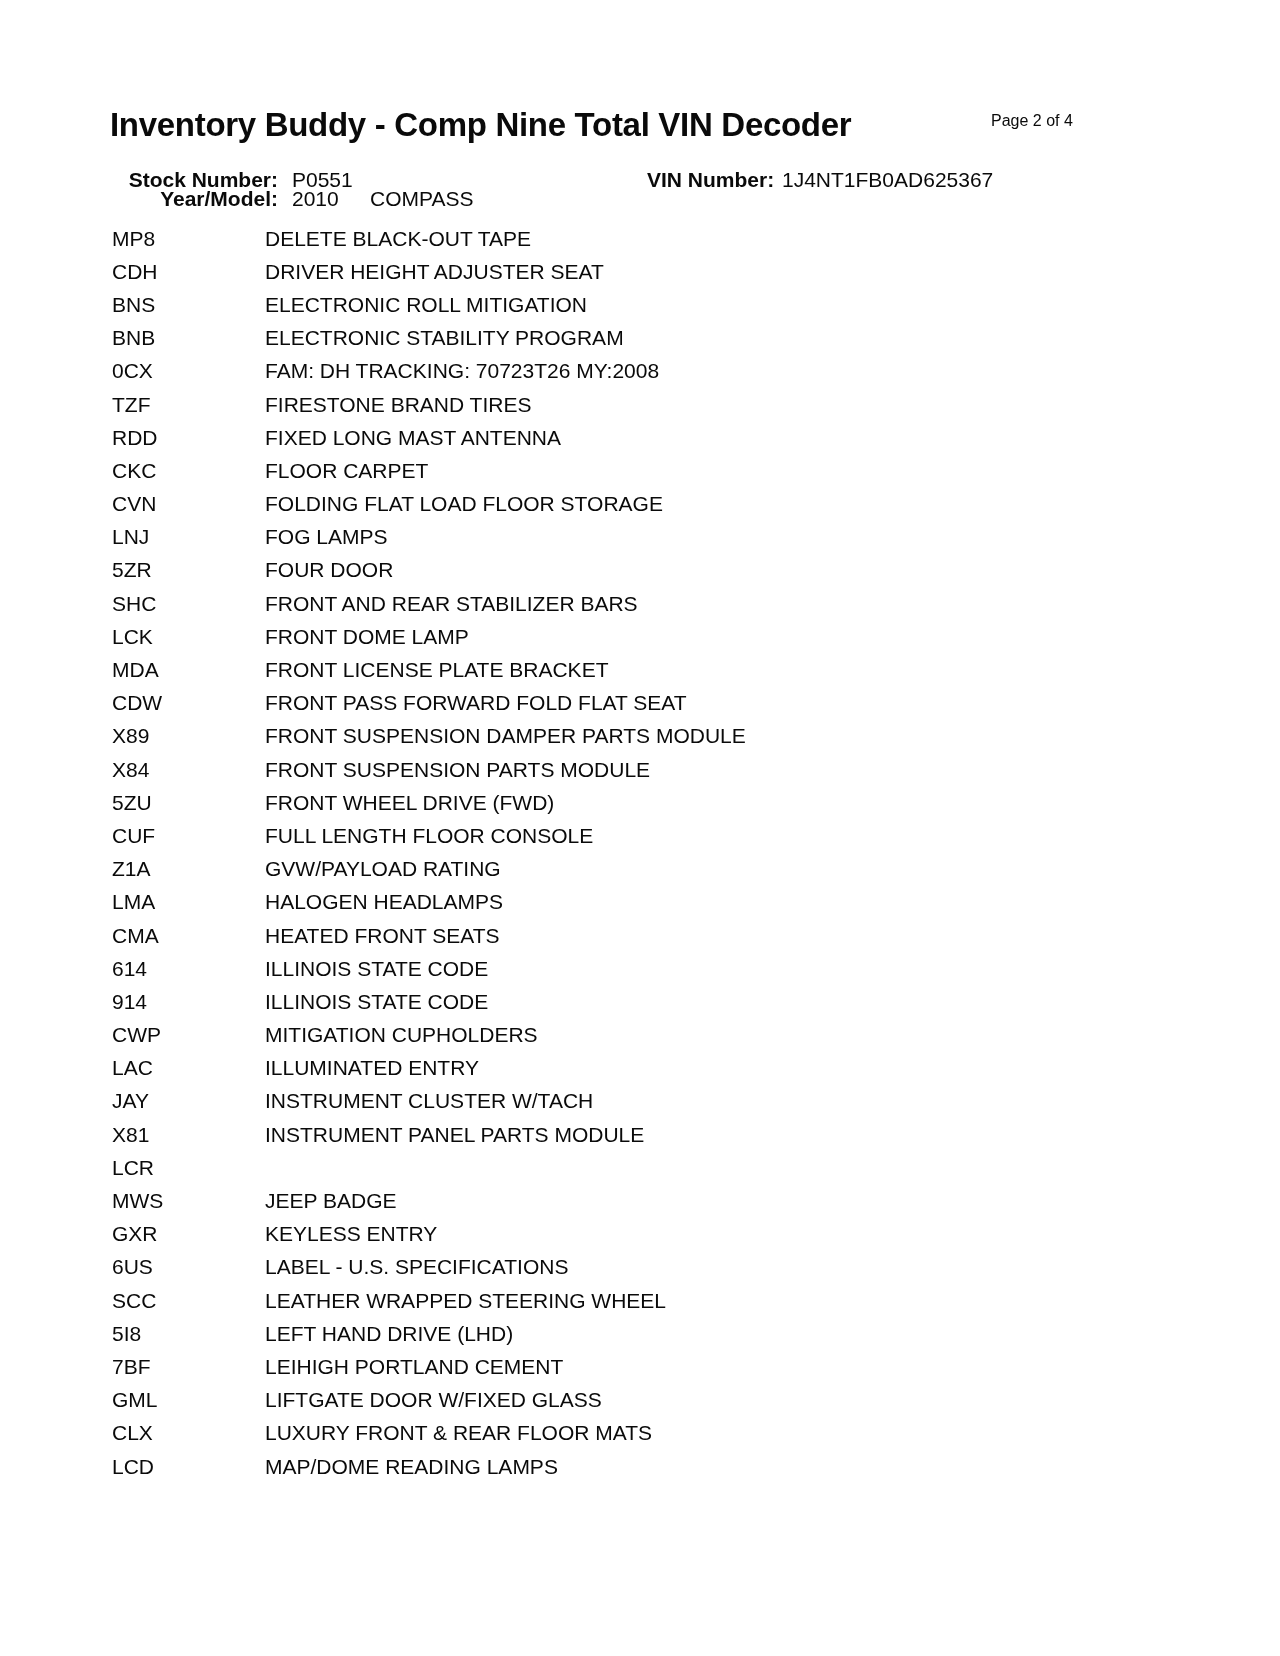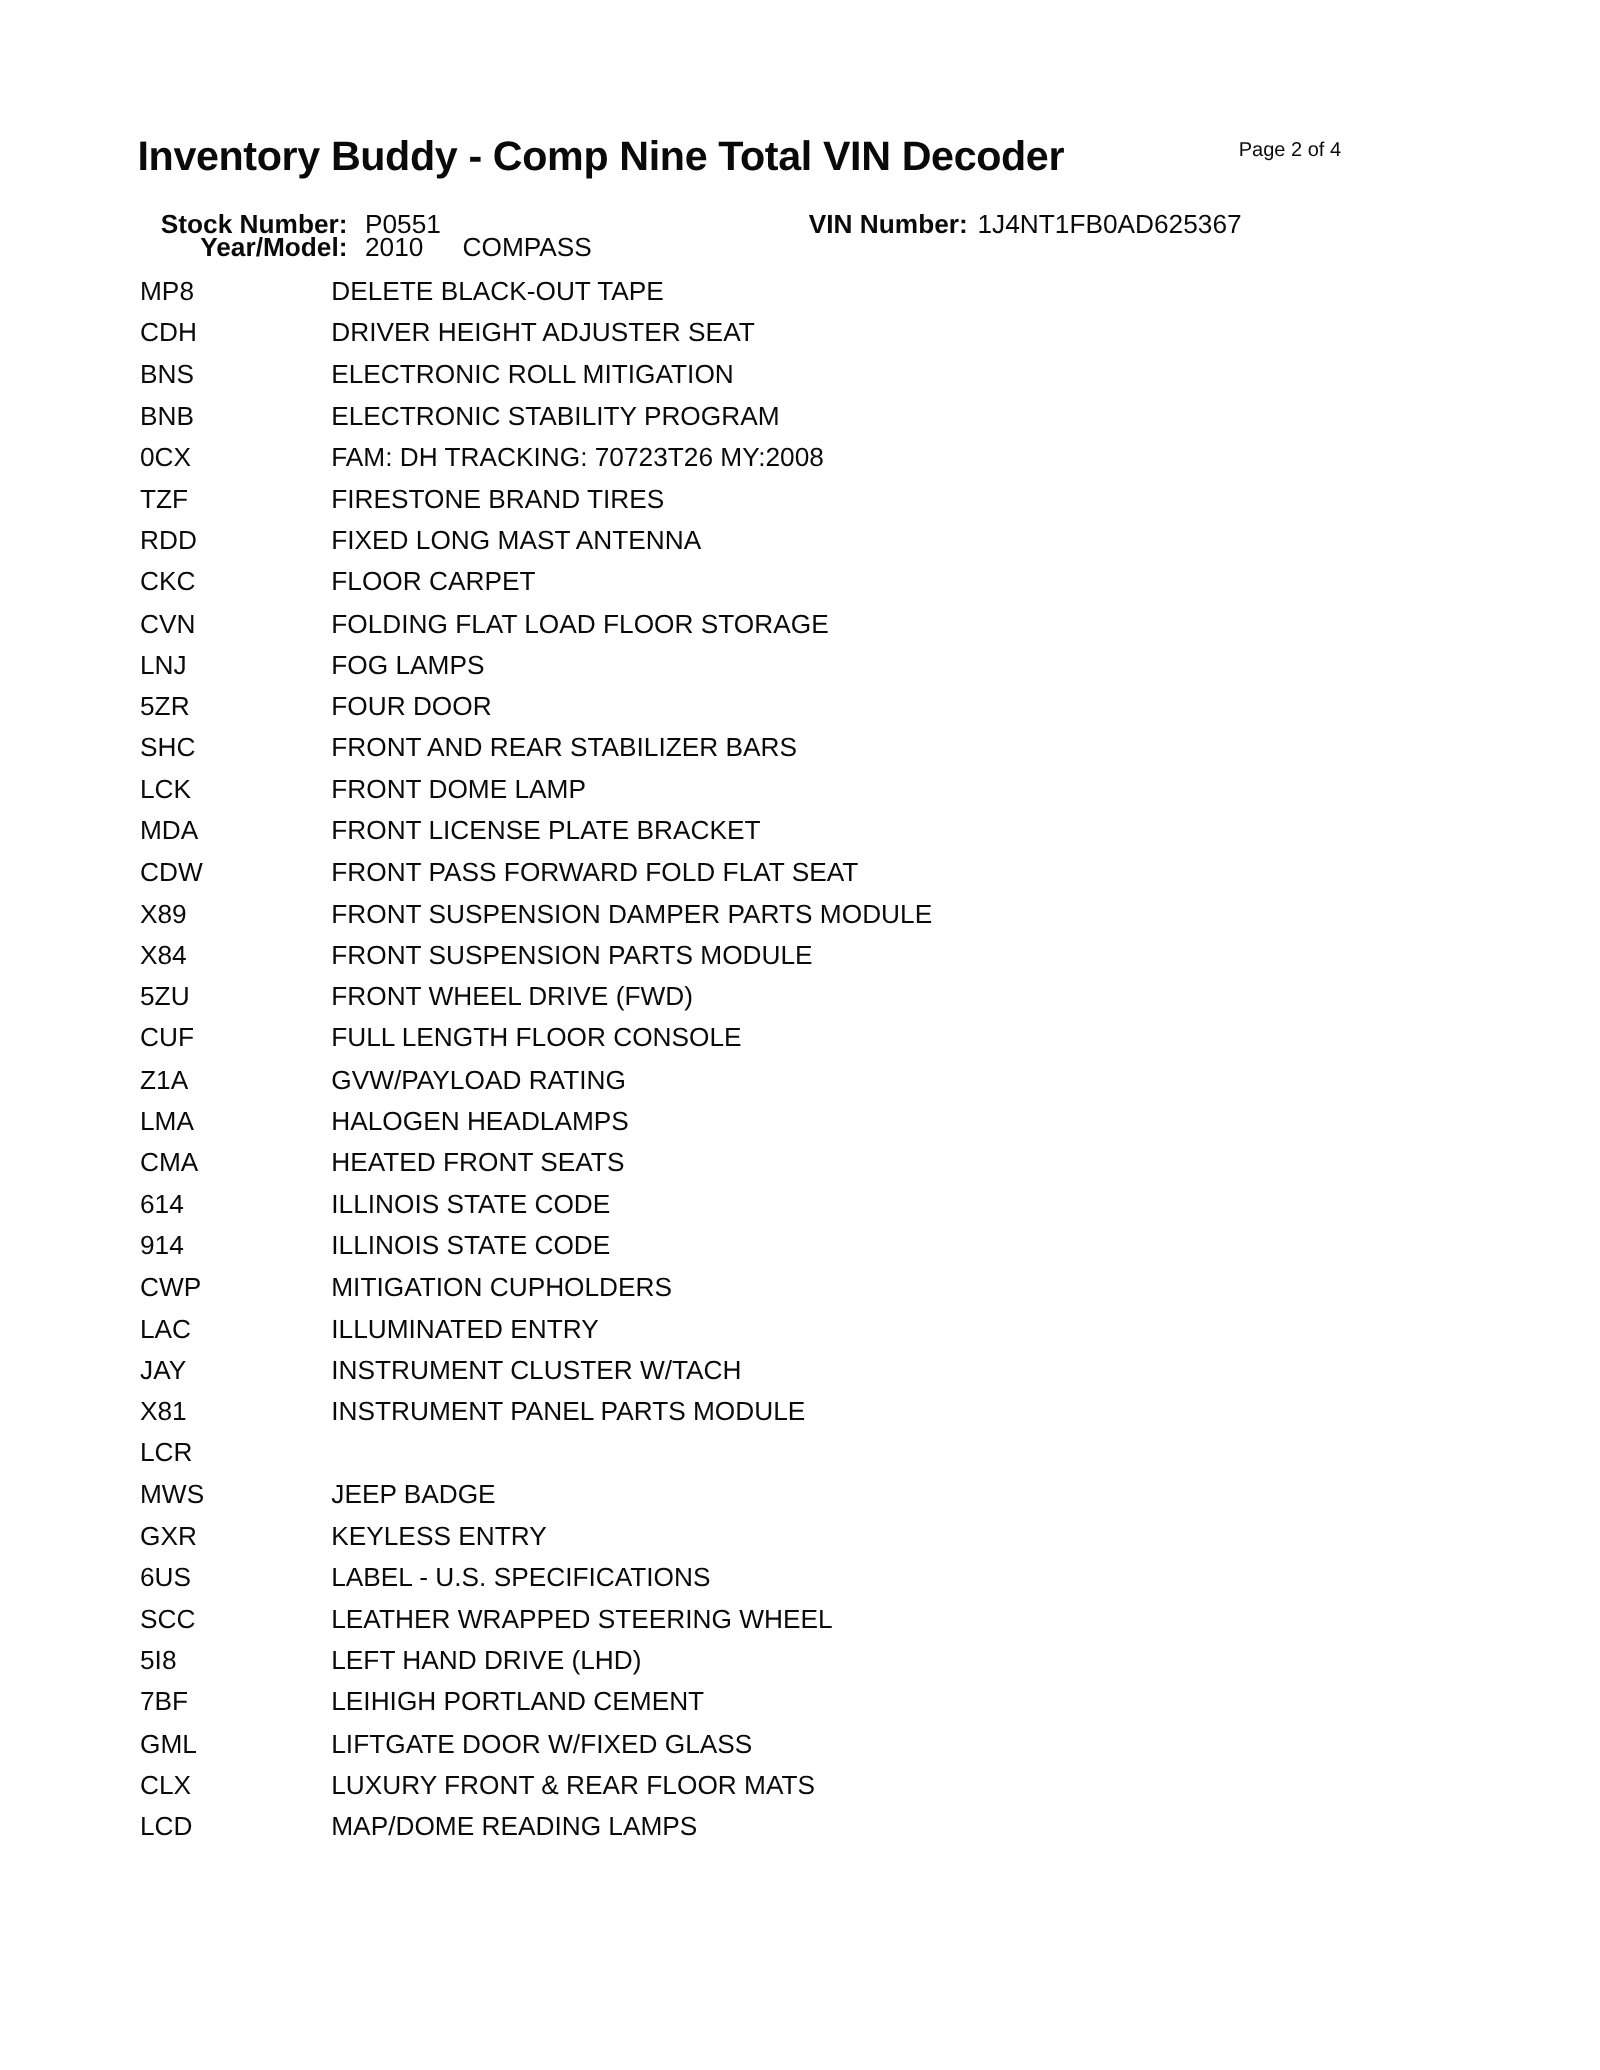--- a/index.html
+++ b/index.html
@@ -48,21 +48,21 @@
   }
   .row-stock { top: 158px; margin-top: 10px; }
   .row-year  { top: 187px; }
   .options-list {
     position: absolute;
     left: 112px;
     top: 222px;
   }
   .opt-row {
     display: flex;
-    align-items: flex-start;
+    align-items: center;
     height: 33.2px;
     font-size: 21px;
   }
   .opt-code {
     width: 153px;
     flex: 0 0 153px;
     white-space: nowrap;
   }
   .opt-desc {
     white-space: nowrap;

